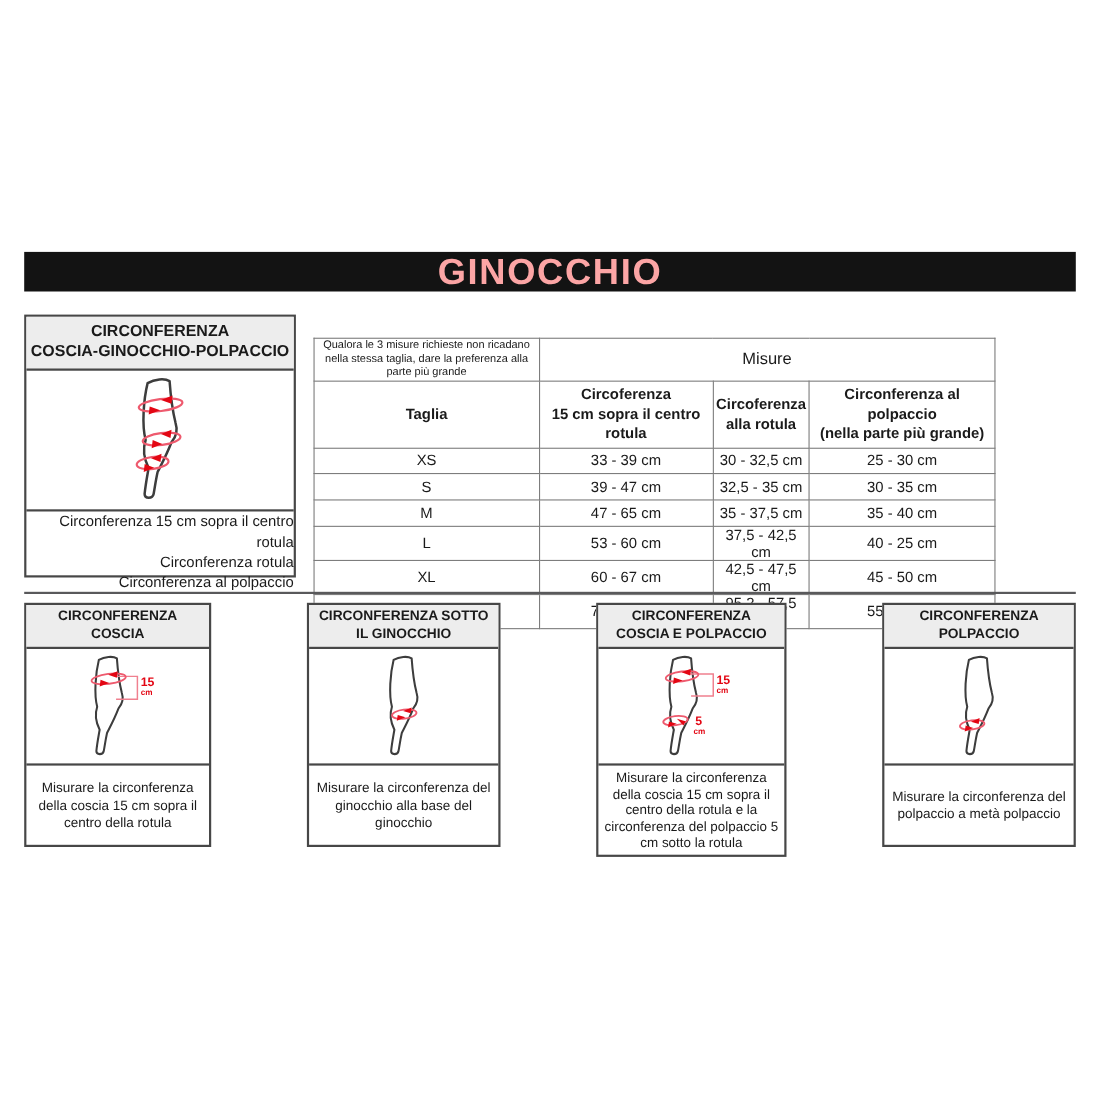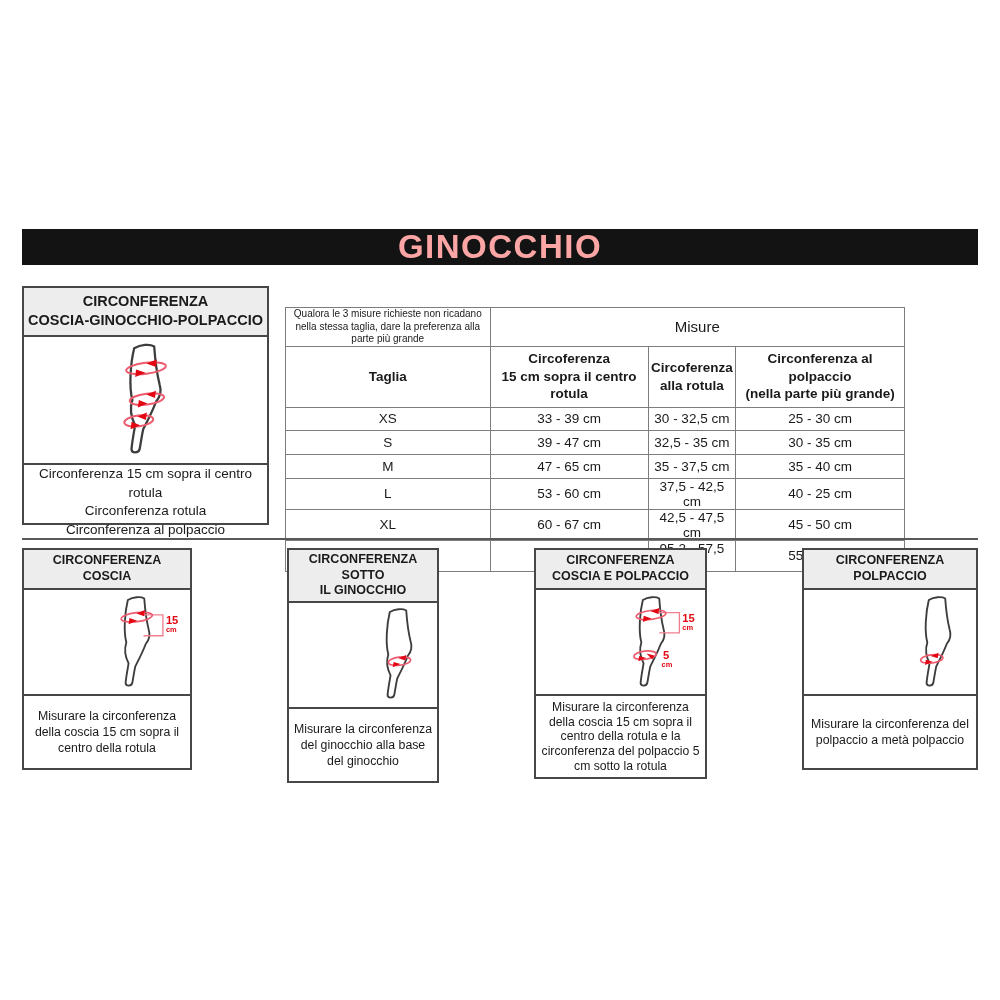--- a/index.html
+++ b/index.html
@@ -29,21 +29,21 @@
     background:#ededed; border-bottom:2px solid #474747;
     font-weight:bold; font-size:14.5px; line-height:1.3; text-align:center;
     padding:4px 2px 5px 2px; white-space:pre-line;
   }
   .lp-illus {
     flex:0 0 126px; border-bottom:2px solid #474747;
     display:flex; align-items:center; justify-content:center;
   }
   .lp-text {
     flex:1; display:flex; align-items:center; justify-content:center;
-    font-size:13.5px; line-height:1.4; text-align:center; white-space:pre-line;
+    font-size:13.5px; line-height:1.4; text-align:right; white-space:pre-line;
   }
 
   
   table.size-table {
     position:absolute; left:285px; top:268px; width:620px;
     border-collapse:collapse; table-layout:fixed; background:#fff;
     border:1px solid #5c5c5c;
     margin-top:39px;
   }
   .size-table td, .size-table th {
@@ -71,21 +71,21 @@
     display:flex; flex-direction:column;
   }
   .mp-header {
     min-height:40px; background:#ededed; border-bottom:2px solid #474747;
     display:flex; align-items:center; justify-content:center;
     font-weight:bold; font-size:12.5px; line-height:1.25; text-align:center;
     padding:2px; white-space:pre-line; box-sizing:border-box;
   }
   .mp-illus {
     height:104px; border-bottom:2px solid #474747;
-    display:flex; align-items:center; justify-content:flex-end;
+    display:flex; align-items:center; justify-content:center;
   }
   .mp-text {
     min-height:62px; display:flex; align-items:center; justify-content:center;
     font-size:12.3px; line-height:1.32; text-align:center; padding:5px 4px;
   }
   .m-panel.tall .mp-text { font-size:12.2px; line-height:1.2; min-height:72px; padding:4px 2px; }
 
   
   .leg { fill:#ffffff; stroke:#3d3d3d; stroke-width:2.5; stroke-linejoin:round; }
   .loop { fill:none; stroke:#ee5a6e; stroke-width:2.2; }
@@ -219,21 +219,21 @@
             <polygon class="loop-arrow" points="12,-8 0,-5 10,0"></polygon>
           </g>
           <text class="red-num" x="88" y="40">15</text>
           <text class="red-unit" x="88" y="51">cm</text>
         </svg>
       </div>
       <div class="mp-text">Misurare la circonferenza della coscia 15 cm sopra il centro della rotula</div>
     </div>
 
 
-    <div class="m-panel" style="width:152px">
+    <div class="m-panel" style="width:176px">
       <div class="mp-header">CIRCONFERENZA SOTTO
 IL GINOCCHIO</div>
       <div class="mp-illus">
         <svg viewBox="0 0 100 130" width="75" height="97">
           <use href="#leg-shape" class="leg"></use>
           <g transform="translate(50,74) rotate(-7)">
             <ellipse class="loop" rx="15" ry="5.5"></ellipse>
             <polygon class="loop-arrow" points="-10,7 1,4 -8,0"></polygon>
             <polygon class="loop-arrow" points="10,-7 -1,-4 8,0"></polygon>
           </g>

